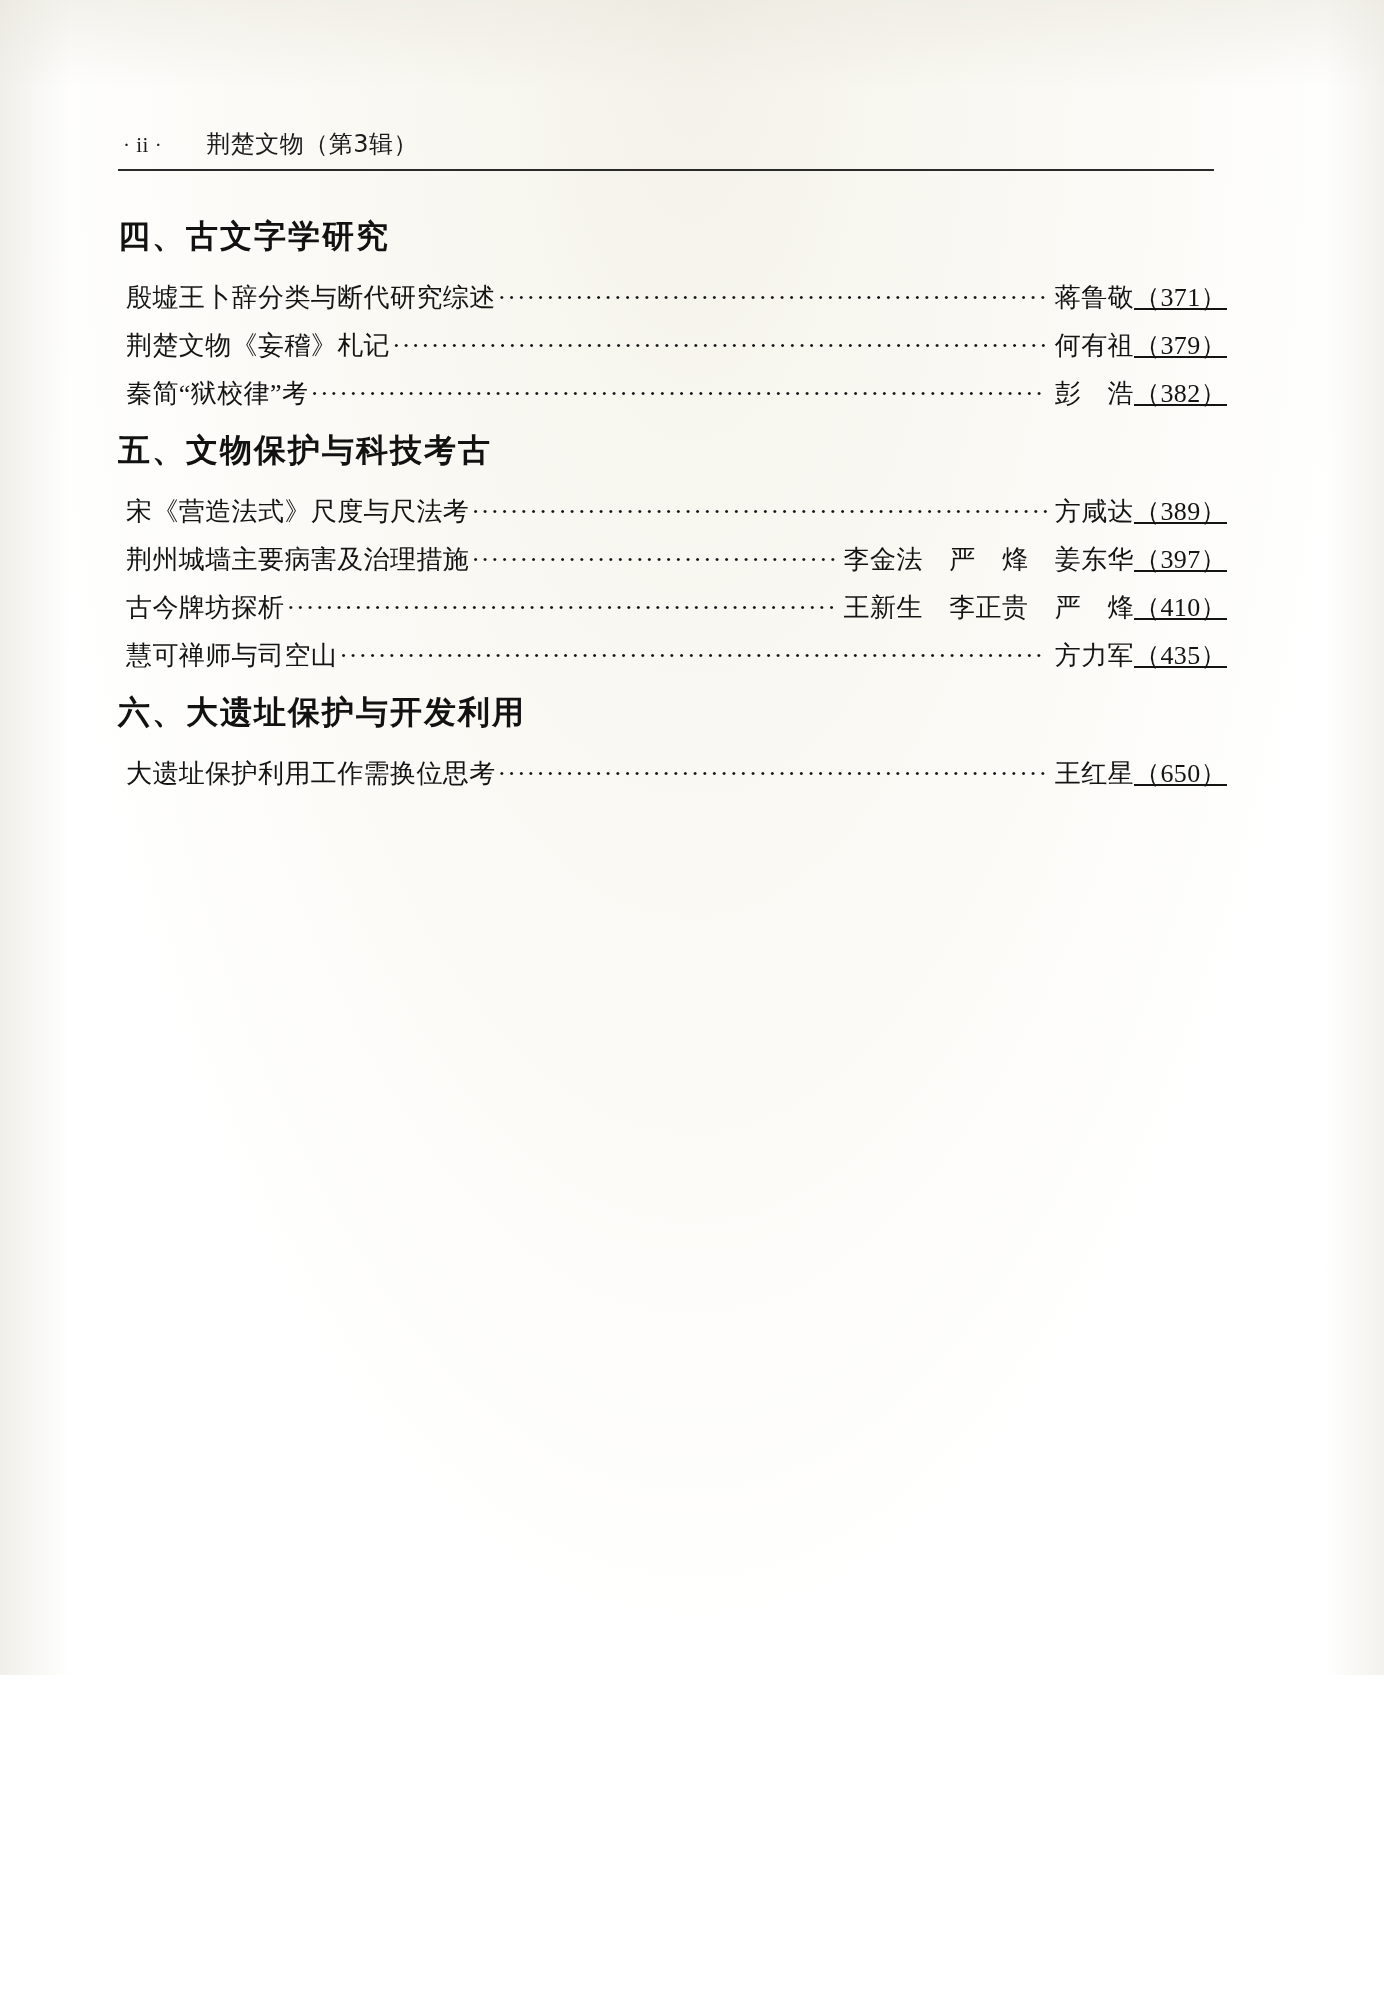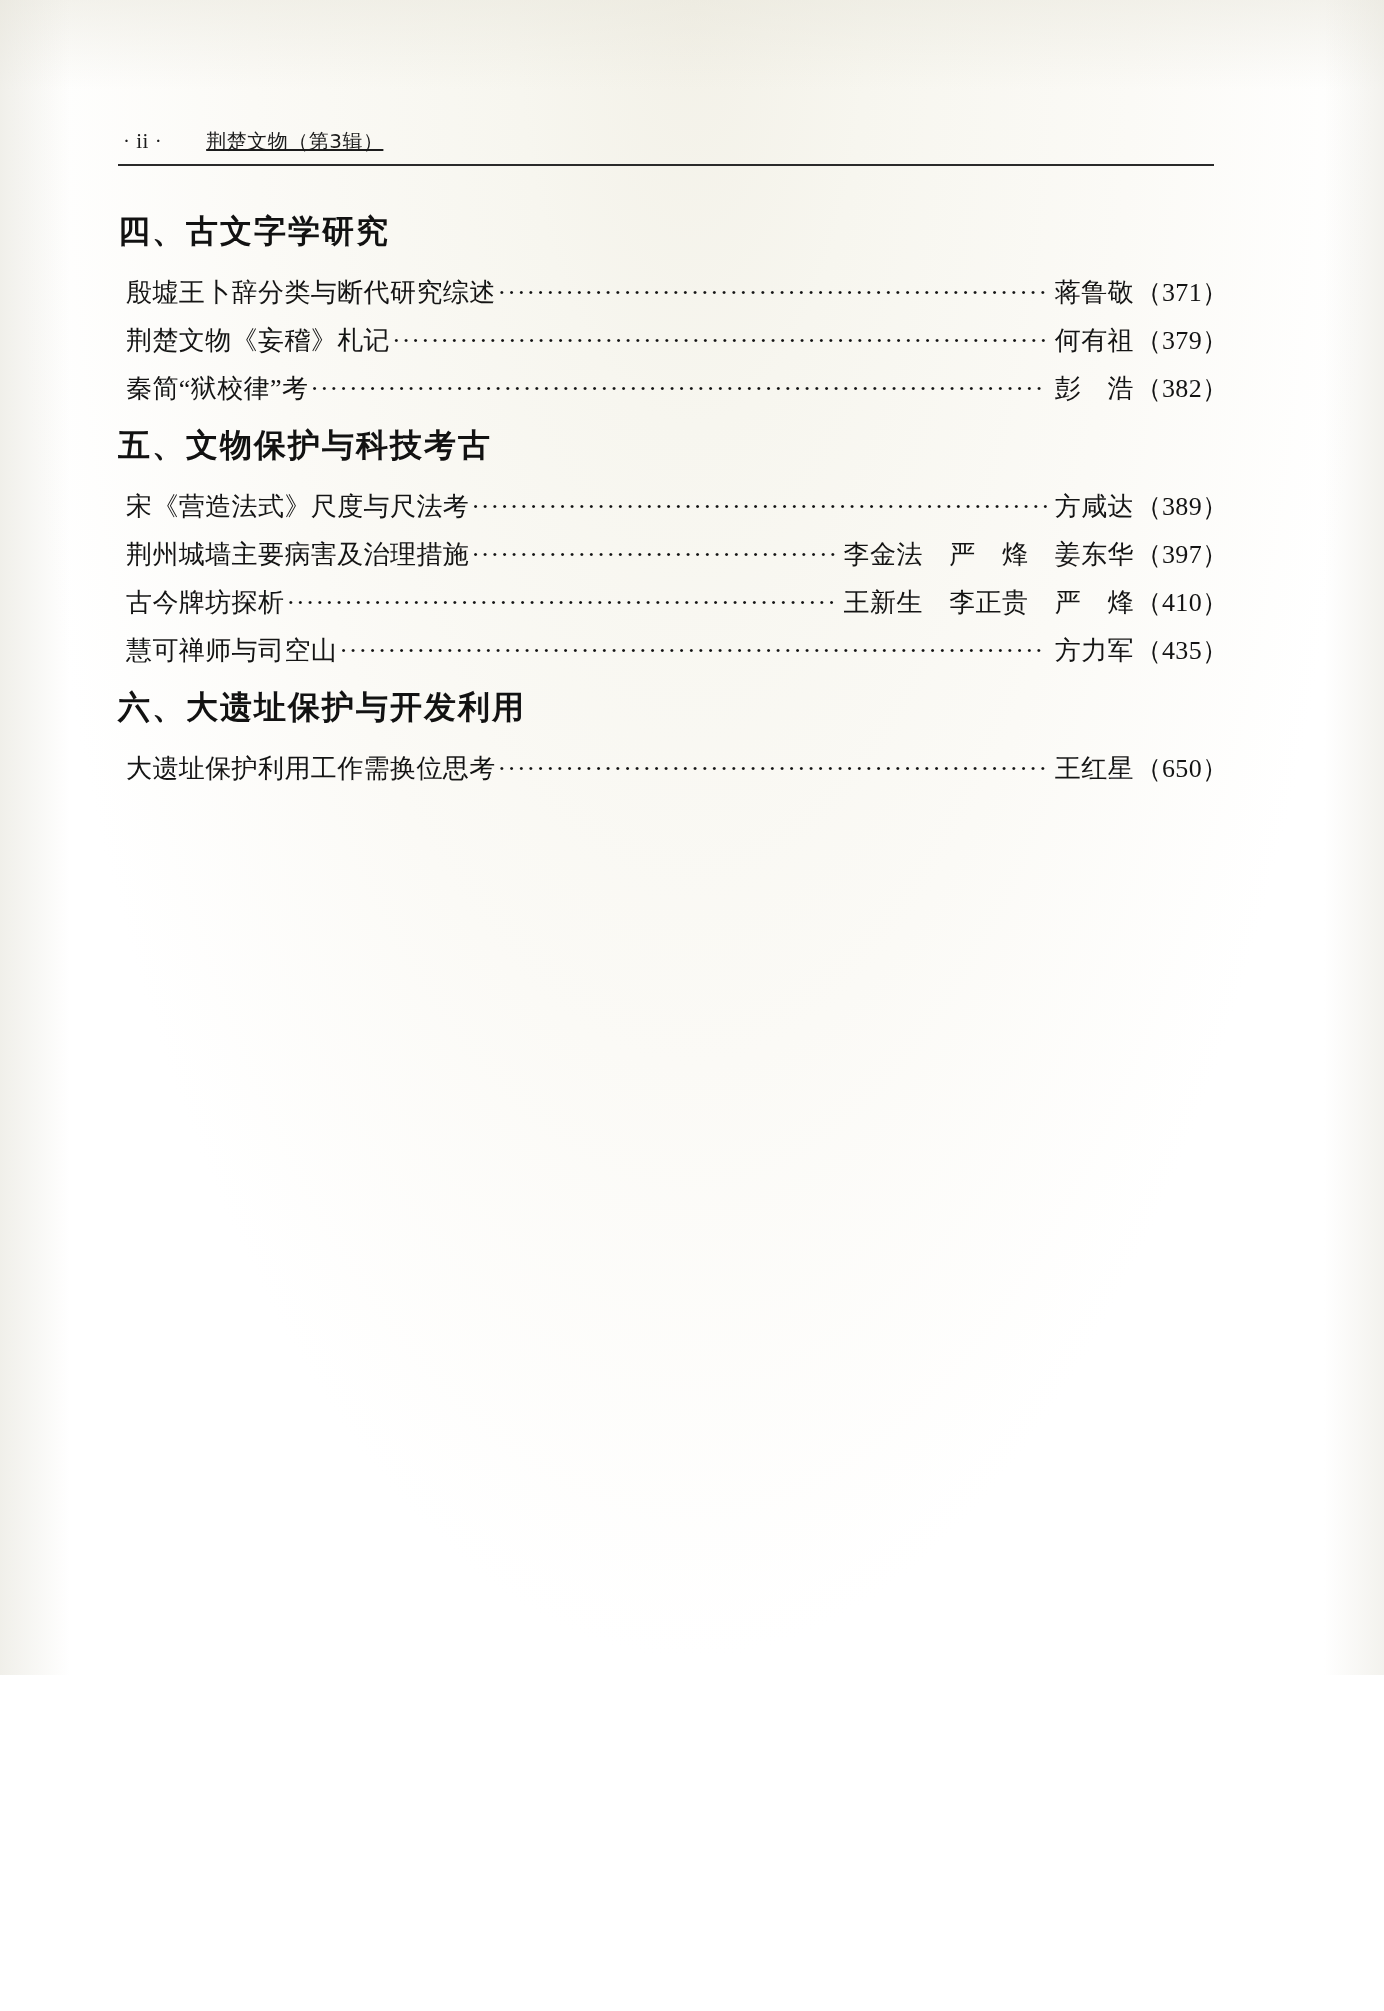--- a/index.html
+++ b/index.html
@@ -48,22 +48,21 @@
     letter-spacing: 0.5px;
     padding-left: 5px;
   }
   .header .folio {
     font-family: "Liberation Serif", serif;
     margin-right: 44px;
     white-space: pre;
   }
   .header .book {
     font-family: "DejaVu Sans", "Liberation Sans", sans-serif;
-    font-size: 20px;
-    text-decoration: underline;
+    font-size: 24px;
   }
   .rule {
     margin-top: 9px;
     height: 2px;
     background: #2a2a2a;
     width: 1096px;
   }
   
   .section-title {
     text-align: left;
@@ -108,21 +107,22 @@
   }
   .toc-authors {
     white-space: pre;
     letter-spacing: 0.4px;
     margin-left: 6px;
   }
   .toc-page {
     white-space: pre;
     letter-spacing: 0.4px;
     min-width: 96px;
-    text-align: center;
+    text-align: left;
+    text-decoration: underline;
   }
 </style>
 </head>
 <body>
 
 <div class="page">
   <div class="content">
 
     <div class="header">
       <span class="folio">· ii ·</span>

